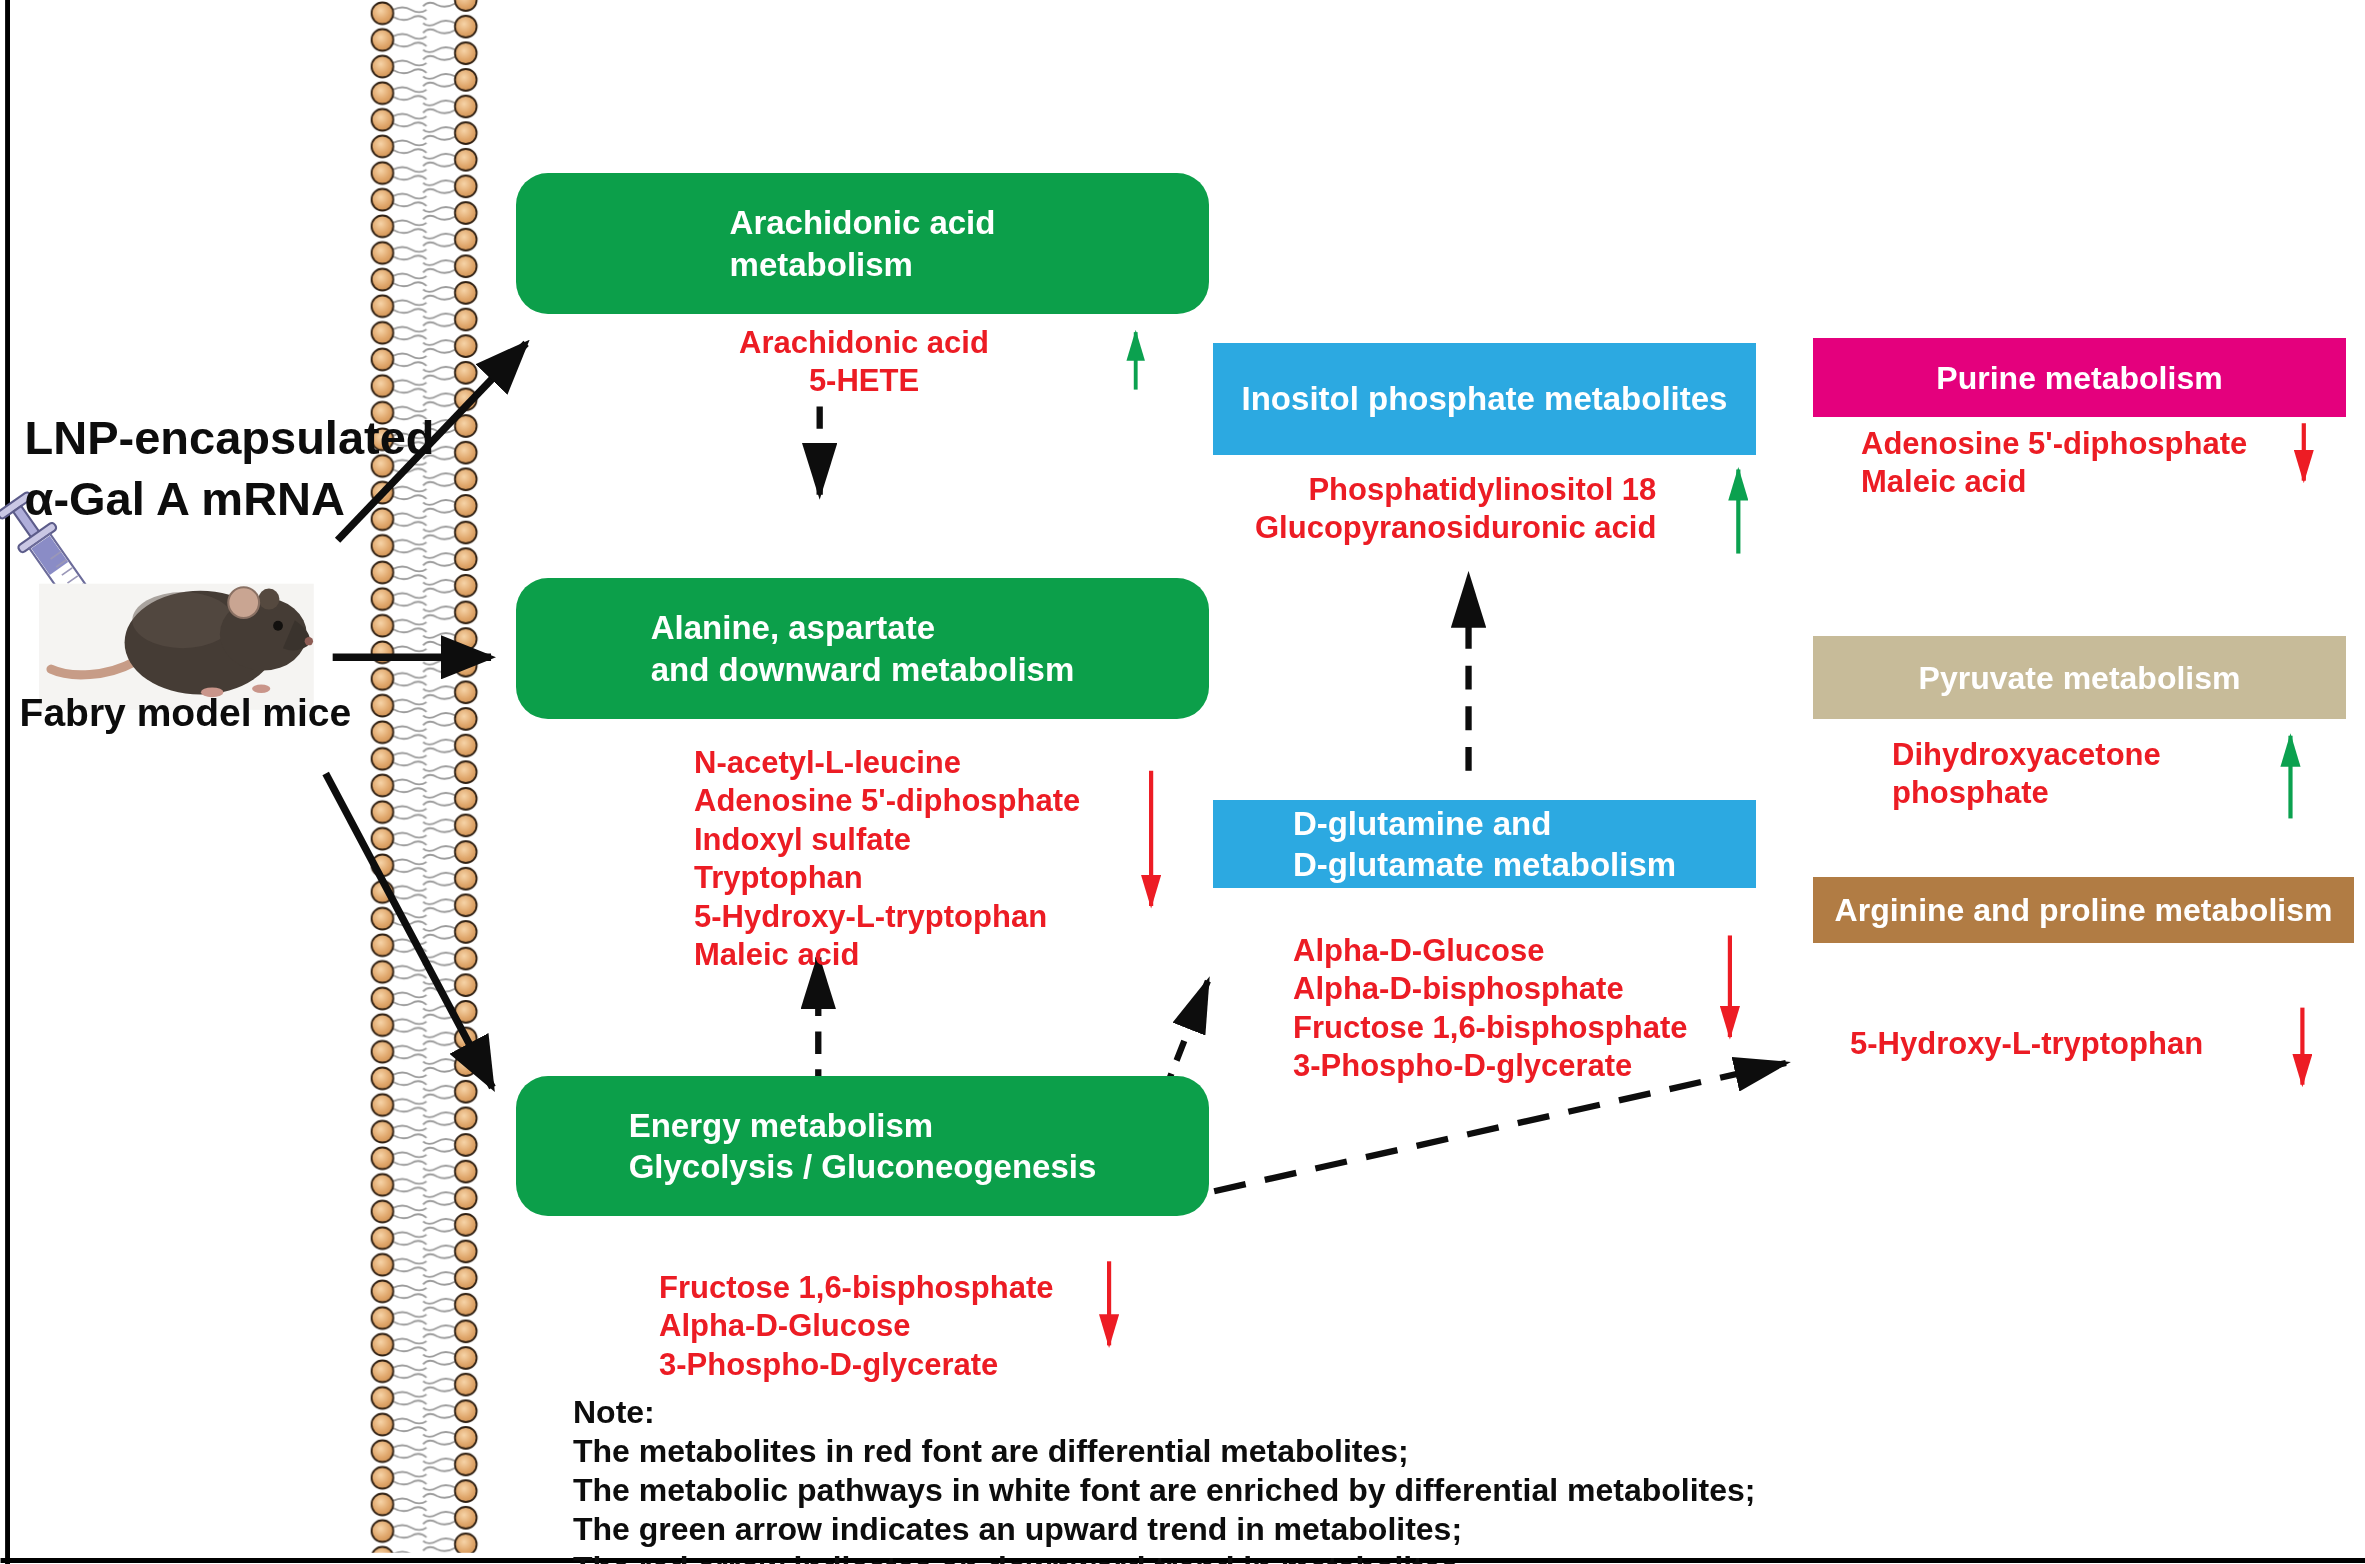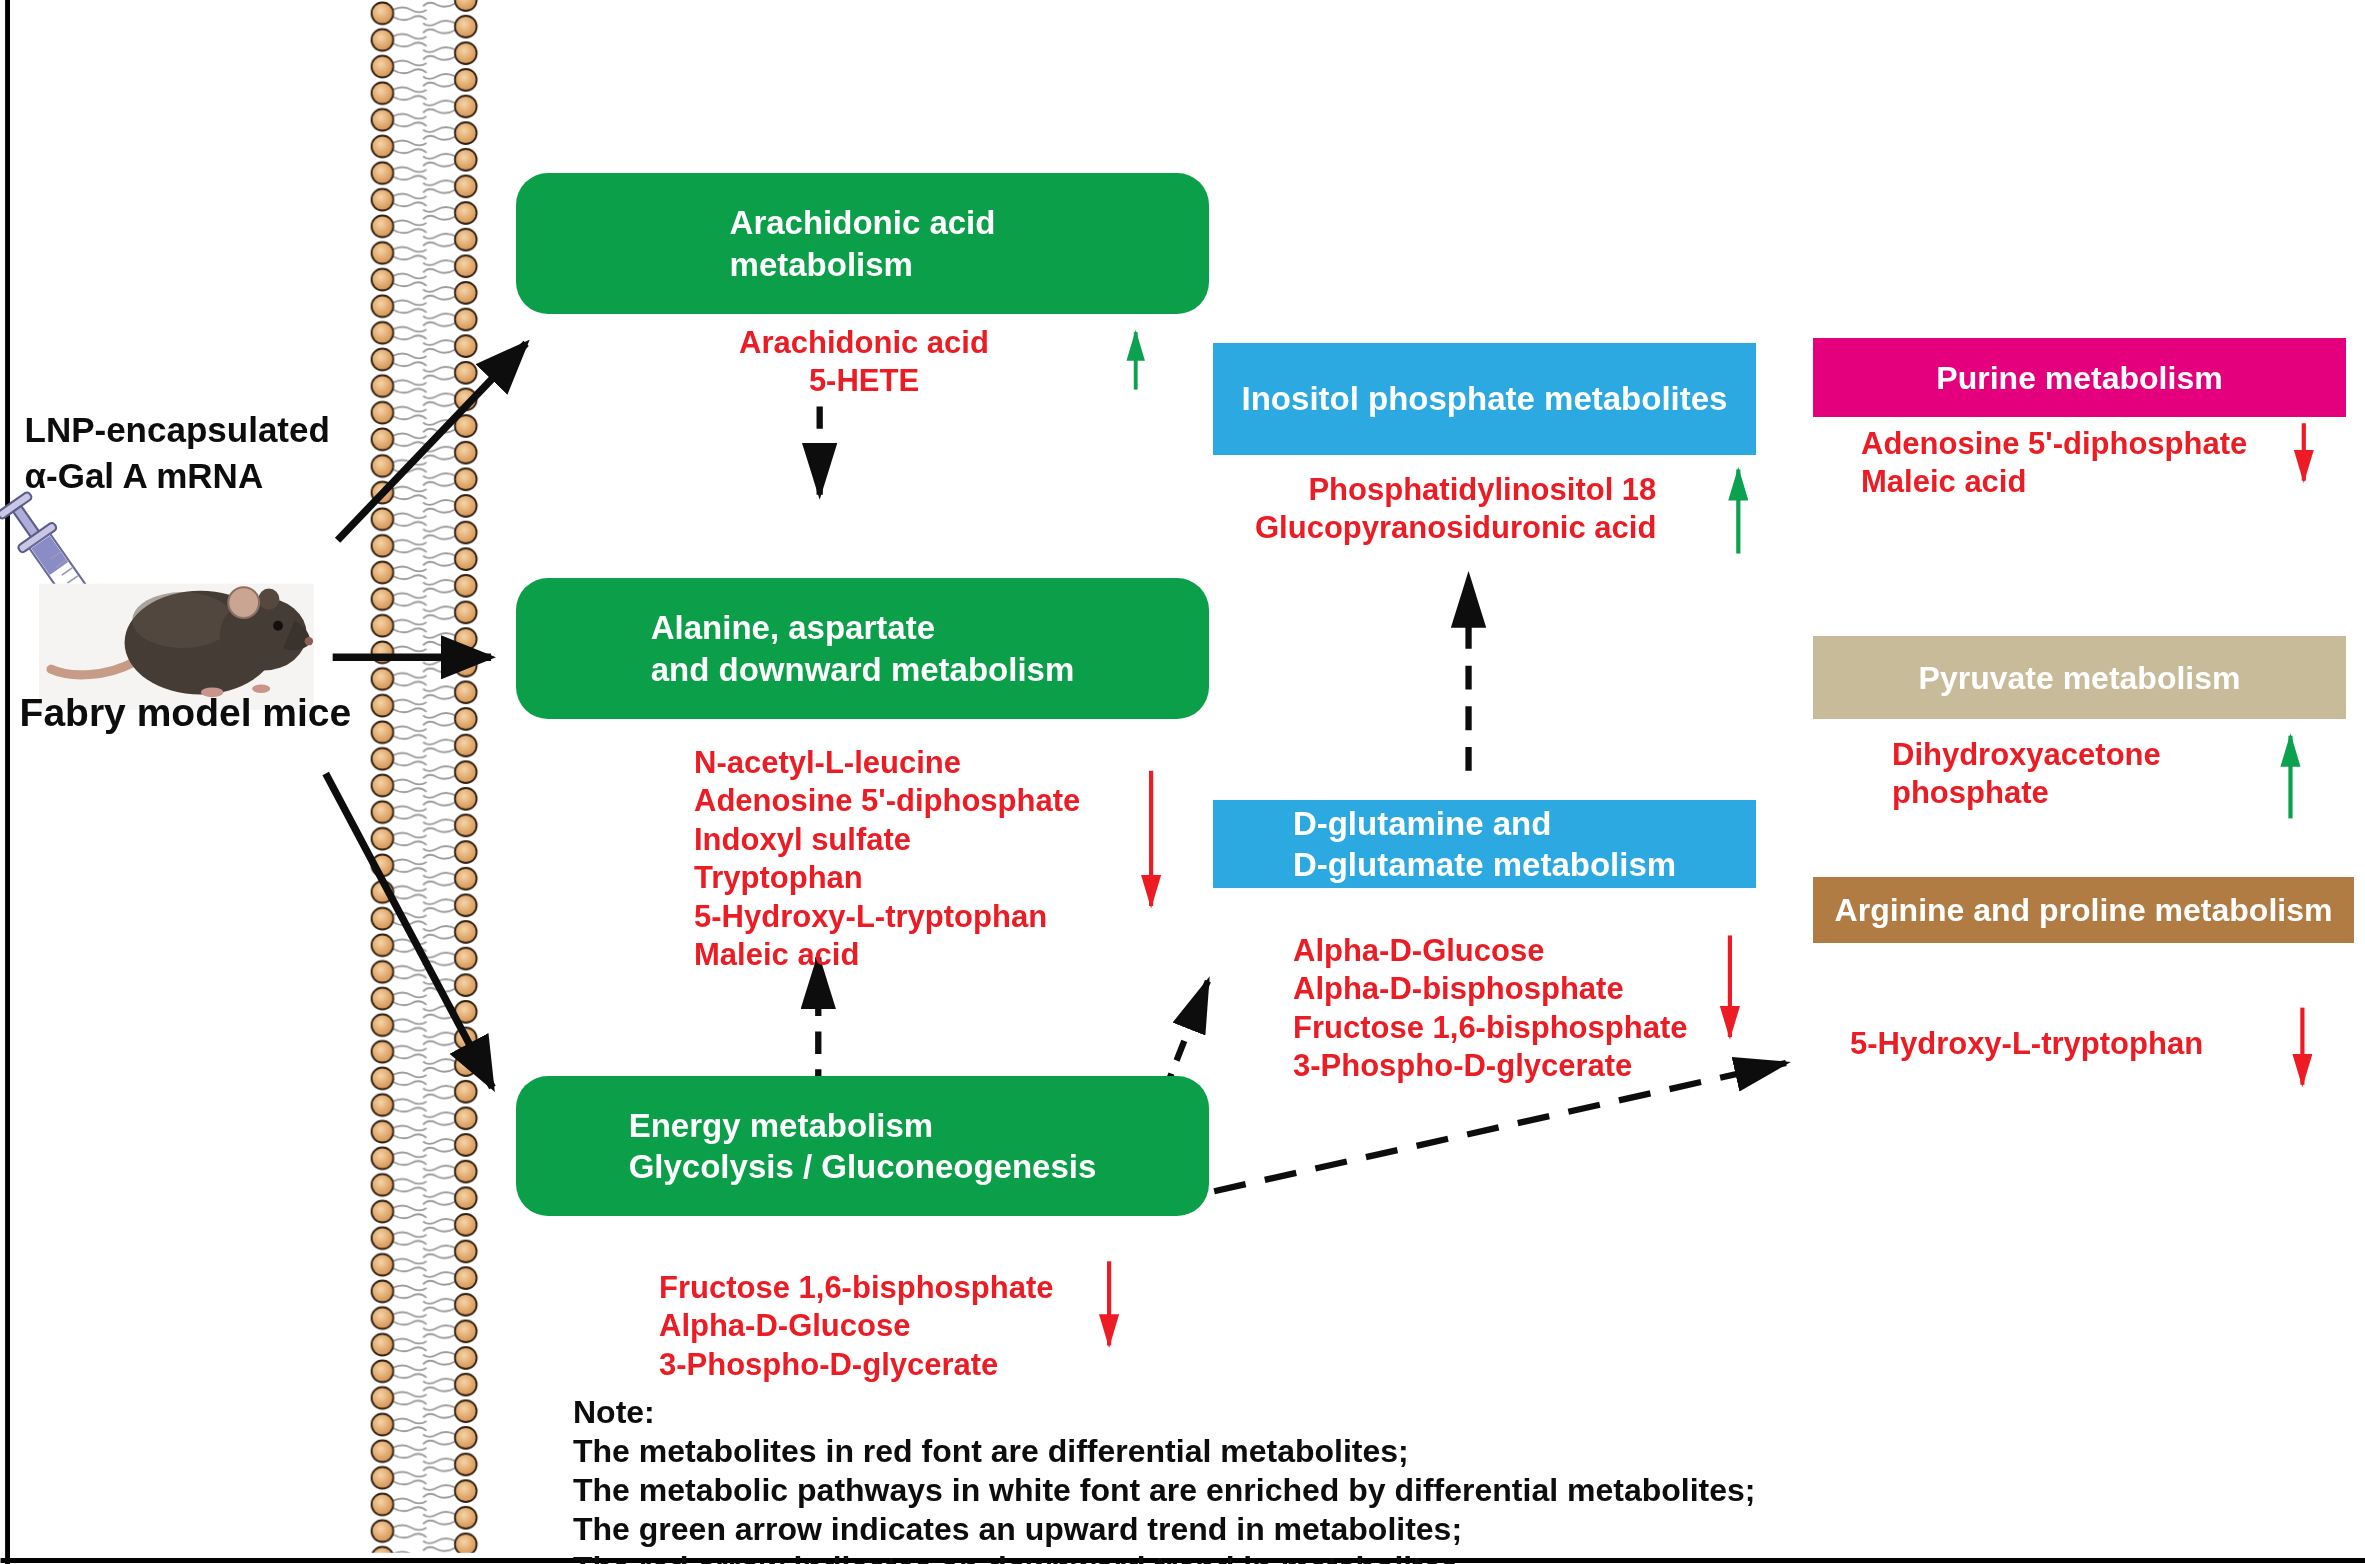--- a/index.html
+++ b/index.html
@@ -114,21 +114,21 @@
     <line x1="1620" y1="556" x2="1620" y2="474" stroke="#0BA14F" stroke-width="5.5" marker-end="url(#mGreen)"></line>
     <line x1="2480" y1="790" x2="2480" y2="670" stroke="#0BA14F" stroke-width="6" marker-end="url(#mGreen)"></line>
     <line x1="3268" y1="1168" x2="3268" y2="1050" stroke="#0BA14F" stroke-width="6" marker-end="url(#mGreen)"></line>
     <line x1="3287" y1="604" x2="3287" y2="686" stroke="#ED1C24" stroke-width="6" marker-end="url(#mRed)"></line>
     <line x1="1642" y1="1100" x2="1642" y2="1293" stroke="#ED1C24" stroke-width="6" marker-end="url(#mRed)"></line>
     <line x1="2468" y1="1335" x2="2468" y2="1480" stroke="#ED1C24" stroke-width="6" marker-end="url(#mRed)"></line>
     <line x1="3285" y1="1438" x2="3285" y2="1548" stroke="#ED1C24" stroke-width="6" marker-end="url(#mRed)"></line>
     <line x1="1582" y1="1800" x2="1582" y2="1920" stroke="#ED1C24" stroke-width="6" marker-end="url(#mRed)"></line>
   </svg>
 
-  <div class="blacklabel" style="left:24.5px;top:407px;font-size:35px;line-height:1.3;">LNP-encapsulated
+  <div class="blacklabel" style="left:24.5px;top:407px;font-size:47px;line-height:1.3;">LNP-encapsulated
 α-Gal A mRNA</div>
   <div class="blacklabel" style="left:19.6px;top:691px;font-size:39px;">Fabry model mice</div>
 
   <div class="box green f47" style="left:516px;top:173px;width:693px;height:141px;">
     <div class="lbl">Arachidonic acid
 metabolism</div>
   </div>
 
   <div class="box blue f47" style="left:1213px;top:343px;width:543px;height:112px;">
     <div class="lbl">Inositol phosphate metabolites</div>

